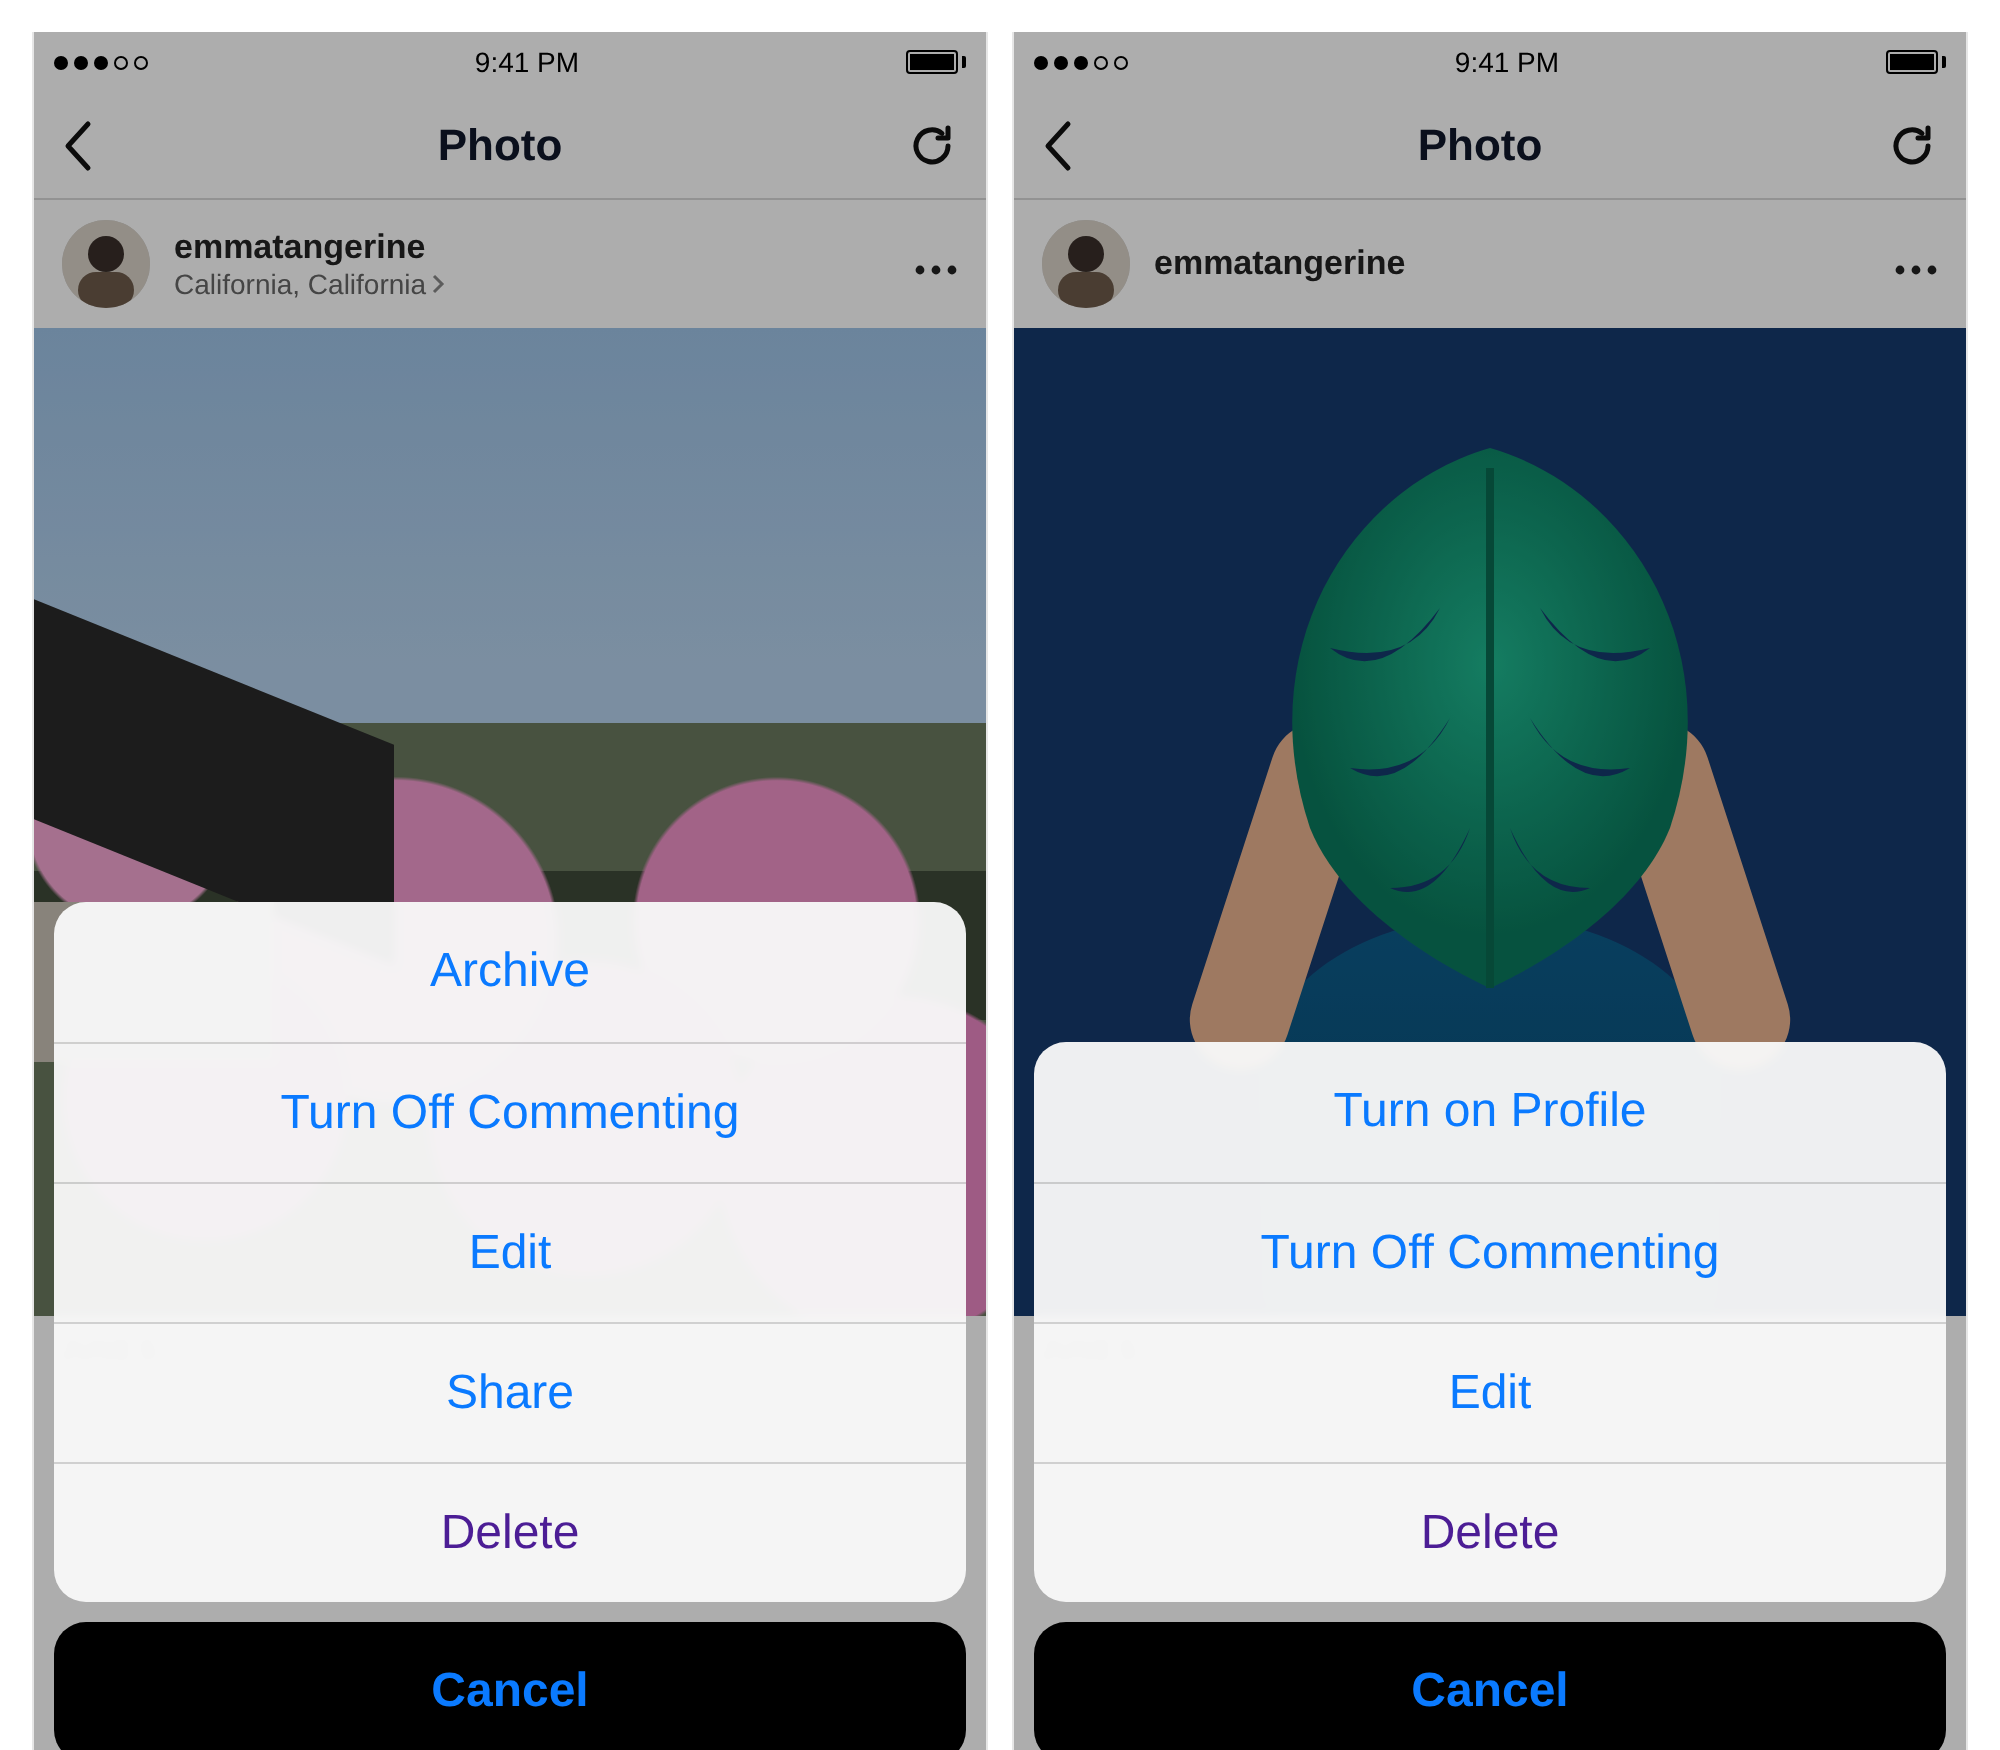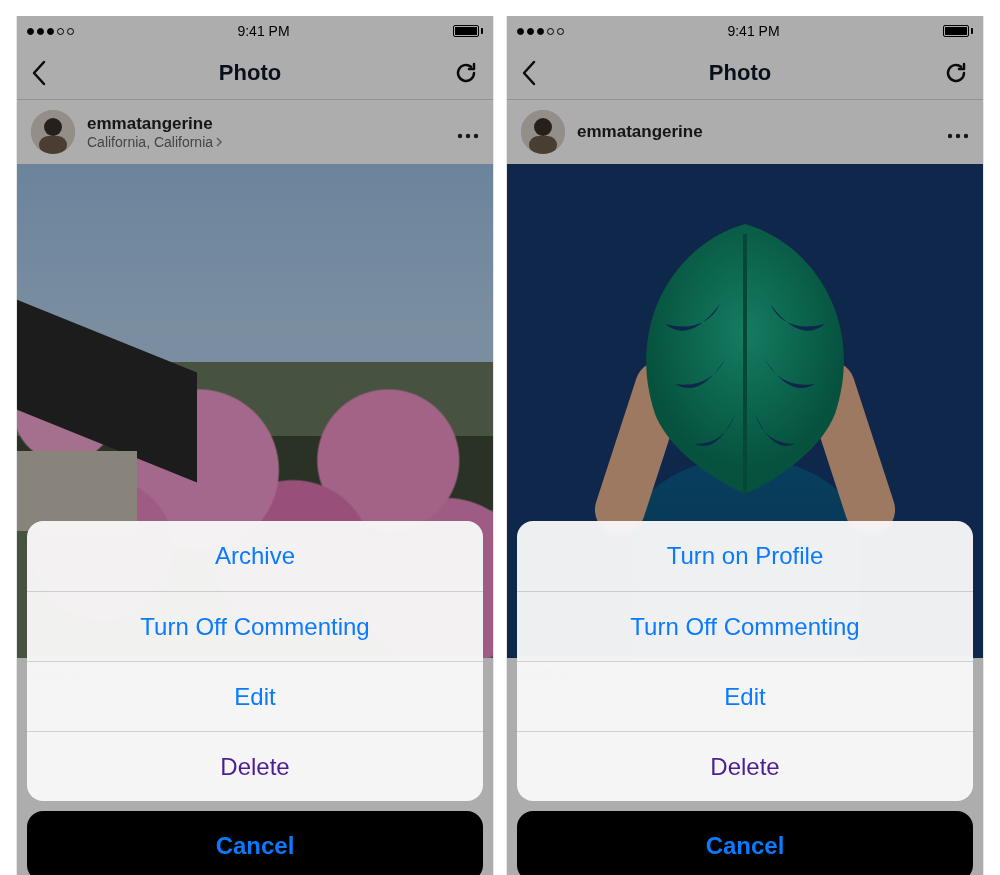--- a/index.html
+++ b/index.html
@@ -176,20 +176,21 @@
     </div>
     <div class="date-row">JUNE 5</div>
 
     <div class="dim"></div>
 
     <div class="sheet-wrap">
       <div class="sheet-group" id="sheet-left-group">
           <div class="sheet-item">Archive</div>
           <div class="sheet-item">Turn Off Commenting</div>
           <div class="sheet-item">Edit</div>
+          <div class="sheet-item">Share</div>
           <div class="sheet-item destructive">Delete</div>
         </div>
       <div class="sheet-cancel">Cancel</div>
     </div>
 
   </div>
 
   <div class="phone right">
 
     <div class="status-bar">

